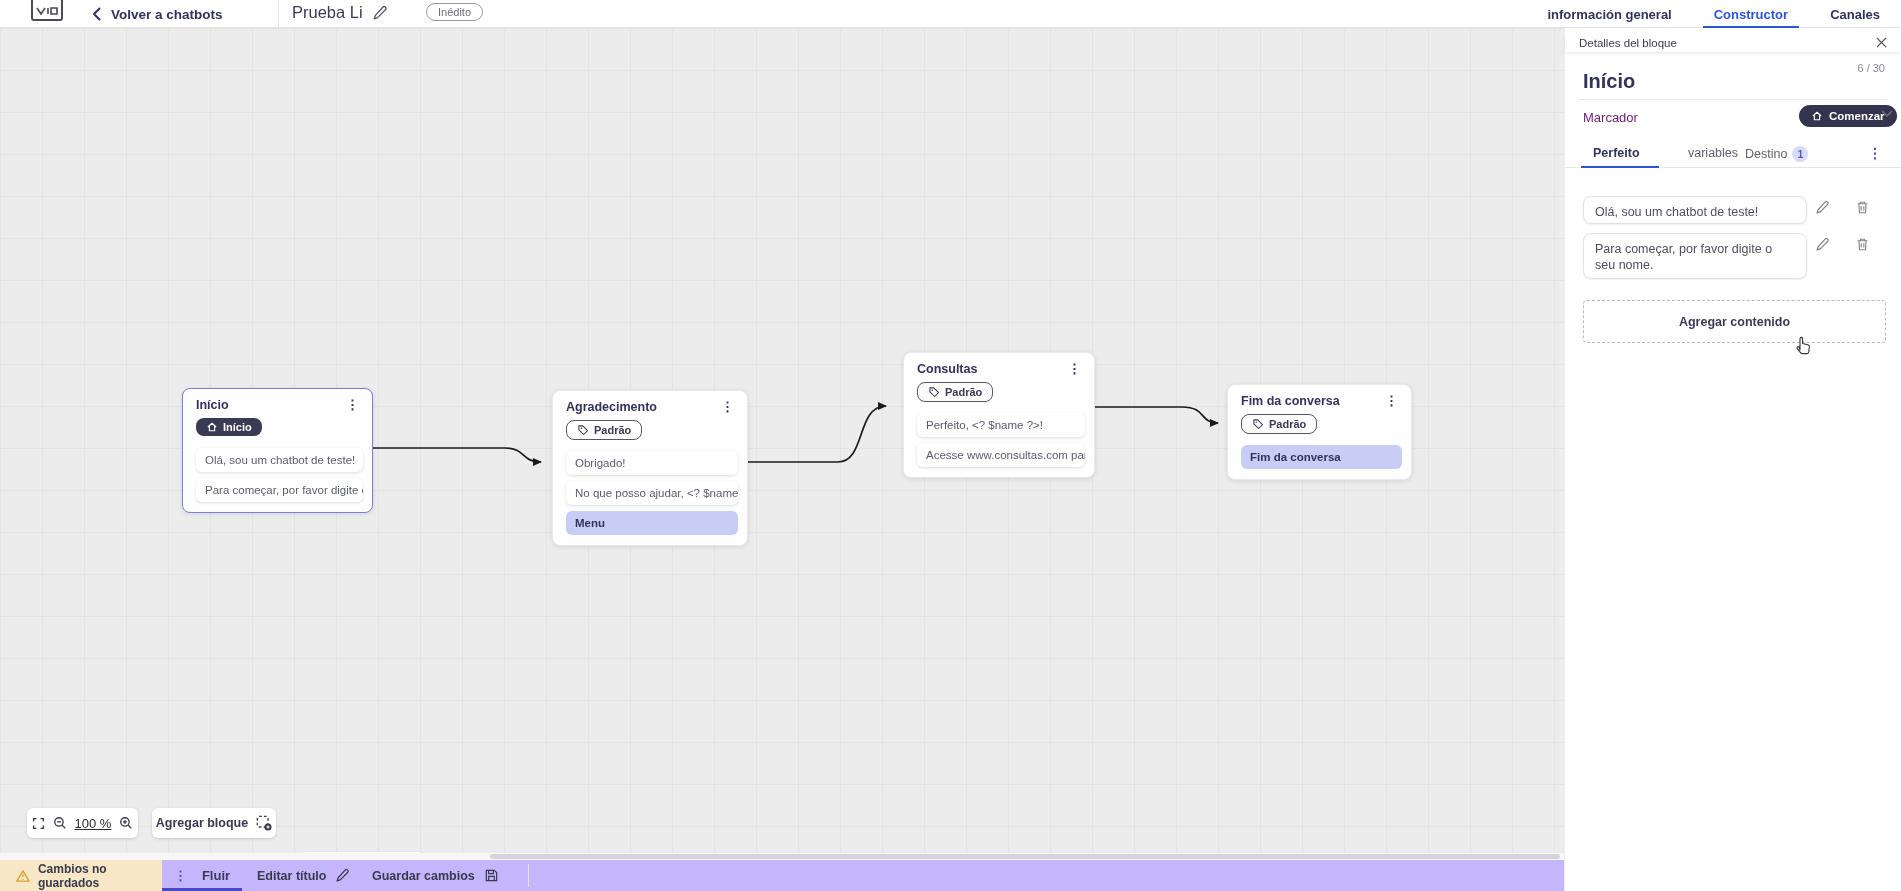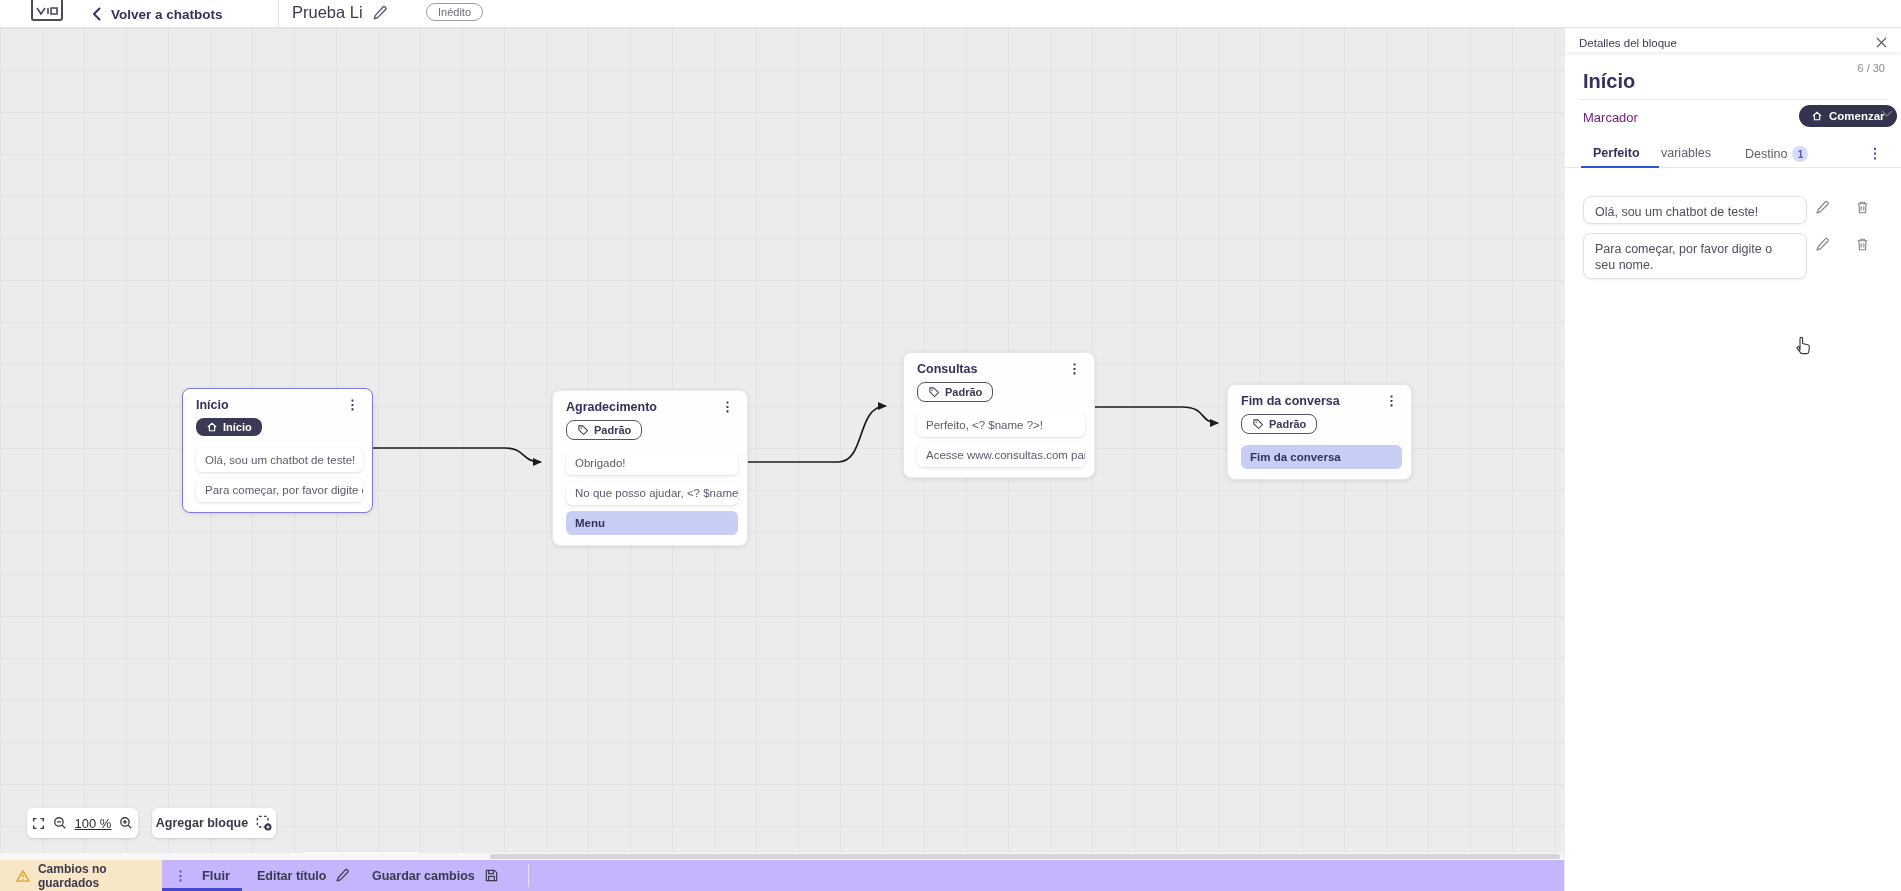--- a/index.html
+++ b/index.html
@@ -96,20 +96,25 @@
         <path d="M7.5 1.5 L2 7 L7.5 12.5" fill="none" stroke="#32325d" stroke-width="2" stroke-linecap="round" stroke-linejoin="round"></path>
       </svg>
     <span class="lbl">Volver a chatbots</span>
   </div>
   <div class="tb-divider"></div>
   <div class="flow-title">Prueba Li</div>
   <svg class="title-edit" width="16" height="16" viewBox="0 0 16 16">
       <path d="M10.8 2.2 a1.8 1.8 0 0 1 2.6 2.6 L5.6 12.6 L2.2 13.8 L3.4 10.4 Z" fill="none" stroke="#55556a" stroke-width="1.3" stroke-linejoin="round"></path>
     </svg>
   <div class="status-pill">Inédito</div>
+  <div class="top-tabs">
+    <div class="top-tab">información general</div>
+    <div class="top-tab active">Constructor</div>
+    <div class="top-tab">Canales</div>
+  </div>
 </div>
 
 <div class="canvas">
 
   <svg class="edges" viewBox="0 0 1564 832">
     <defs>
       <marker id="arw" markerWidth="9" markerHeight="8" refX="8" refY="4" orient="auto" markerUnits="userSpaceOnUse">
         <path d="M0 0 L9 4 L0 8 Z" fill="#1b1b1b"></path>
       </marker>
     </defs>
@@ -246,21 +251,21 @@
     <span>Comenzar</span>
   </div>
   <svg class="marker-chevron" width="12" height="8" viewBox="0 0 12 8">
       <path d="M1.5 1.5 L6 6 L10.5 1.5" fill="none" stroke="#6d6d78" stroke-width="1.7" stroke-linecap="round" stroke-linejoin="round"></path>
     </svg>
 
   <div class="panel-tabs">
     <div class="p-tab active" style="left:28px;">
         <span>Perfeito</span>
       </div>
-    <div class="p-tab" style="left:96px;">
+    <div class="p-tab" style="left:123px;">
         <span>variables</span>
       </div>
     <div class="p-tab" style="left:180px;">
       <span>Destino</span>
       <span class="tab-badge">1</span>
     </div>
     <div class="p-tab-underline"></div>
     <div class="p-tab-dots">⋮</div>
   </div>
 
@@ -273,20 +278,21 @@
     </svg>
 
   <div class="content-card" style="top:205px; height:46px;">Para começar, por favor digite o seu nome.</div>
   <svg class="row-icon" style="left:250px; top:209px;" width="15" height="15" viewBox="0 0 16 16">
       <path d="M10.8 2.2 a1.8 1.8 0 0 1 2.6 2.6 L5.6 12.6 L2.2 13.8 L3.4 10.4 Z" fill="none" stroke="#84848e" stroke-width="1.3" stroke-linejoin="round"></path>
     </svg>
   <svg class="row-icon" style="left:290px; top:209px;" width="15" height="15" viewBox="0 0 16 16">
       <path d="M2.8 4 h10.4 M5.8 4 V2.4 h4.4 V4 M4.2 4 l.6 9.6 h6.4 L11.8 4 M6.6 6.6 v4.6 M9.4 6.6 v4.6" fill="none" stroke="#84848e" stroke-width="1.2" stroke-linejoin="round"></path>
     </svg>
 
+  <div class="add-content">Agregar contenido</div>
 
   <svg class="cursor-hand" width="22" height="24" viewBox="0 0 22 24">
     <path d="M8 16 L8 5 q0-1.6 1.3-1.6 q1.3 0 1.3 1.6 L10.6 9.5 L15.8 10.8 q1.7 .4 1.6 2 L16.8 17.8 q-.2 1.8-1.9 1.8 L10.4 19.6 q-1.1 0-1.9-1 L5.3 14.7 q-.8-1 .1-1.8 q.9-.7 1.8 .2 Z" fill="#fff" stroke="#333" stroke-width="1.1" stroke-linejoin="round"></path>
   </svg>
 </div>
 
 <div class="bottombar">
   <div class="warn-seg">
     <svg width="15" height="14" viewBox="0 0 16 15">
         <path d="M8 1.6 L15 13.4 H1 Z" fill="none" stroke="#dda32a" stroke-width="1.6" stroke-linejoin="round"></path>

